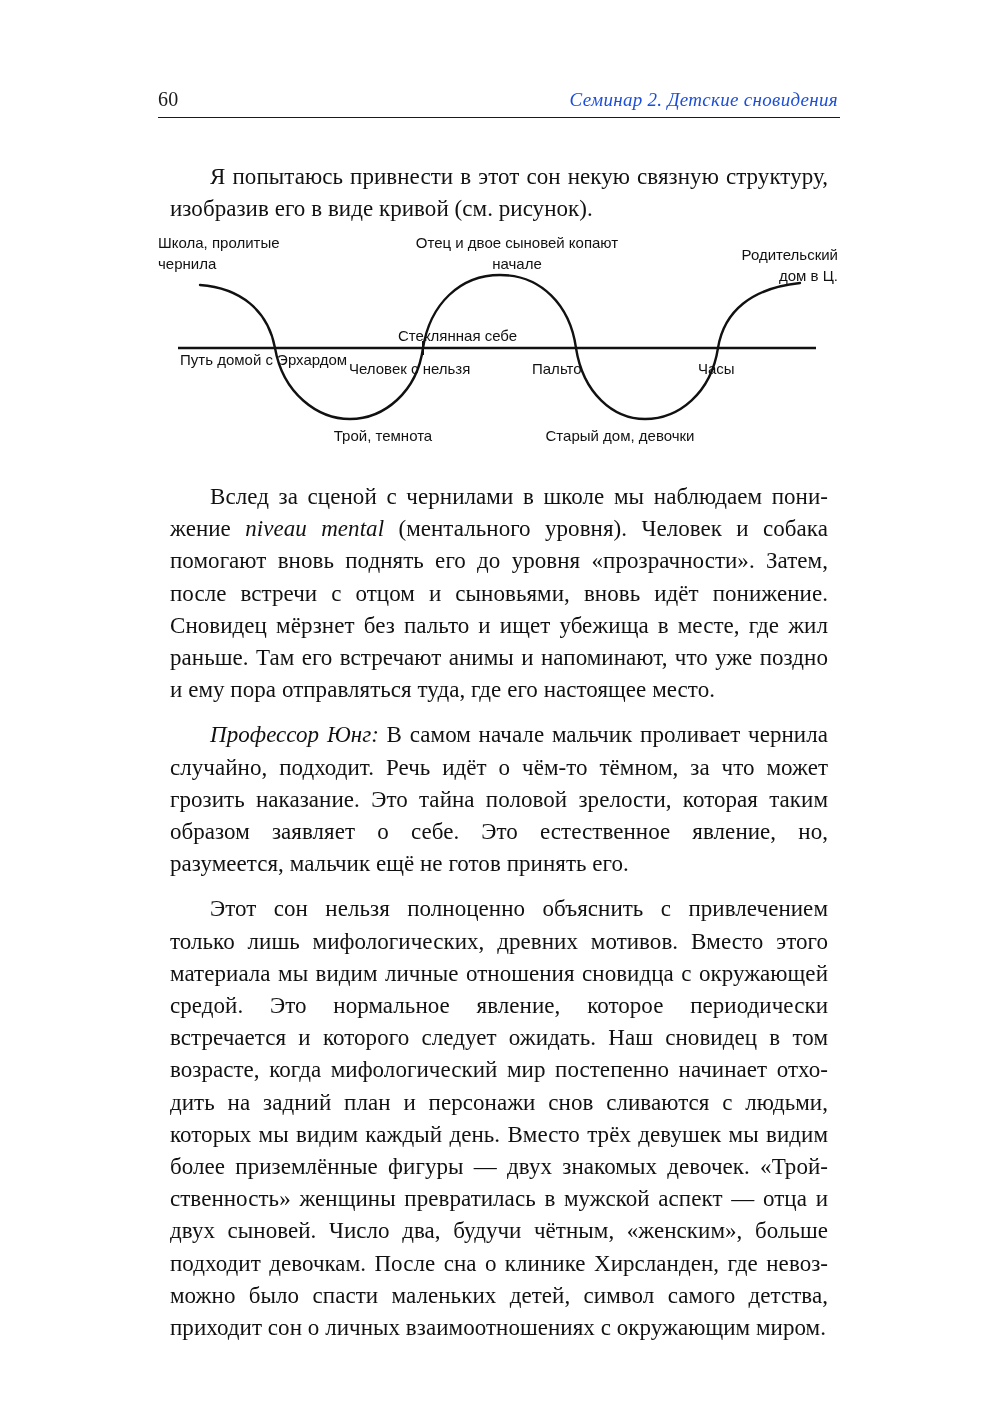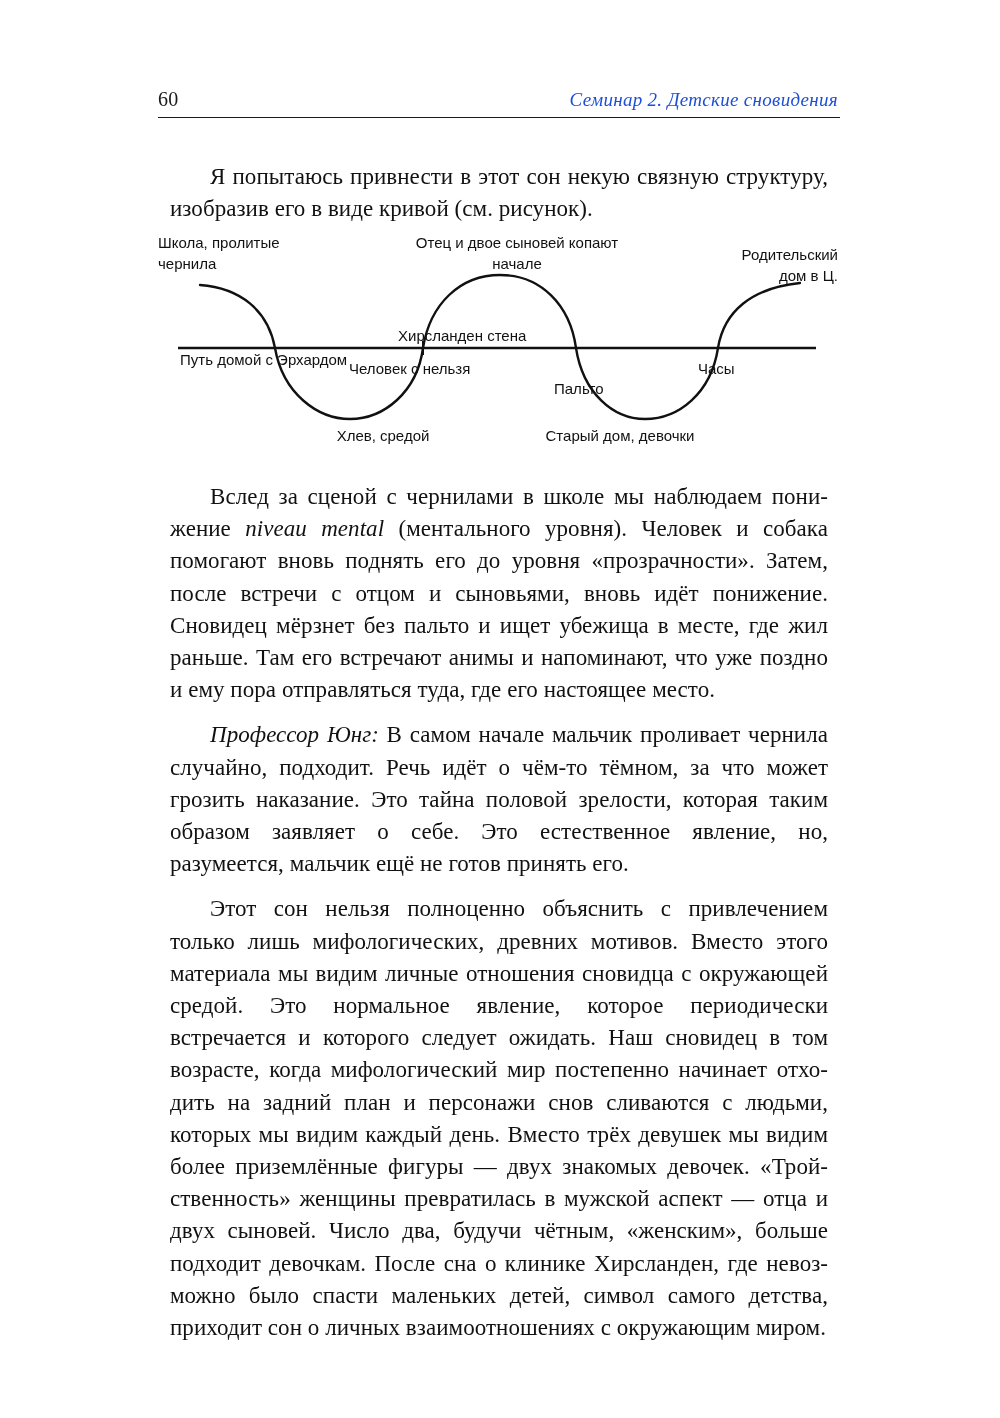--- a/index.html
+++ b/index.html
@@ -138,29 +138,29 @@
 чернила</div>
 
     <div class="fig-label center" style="left:377px; top:14px; width:280px;">Отец и двое сыновей копают
 начале</div>
 
     <div class="fig-label right" style="left:638px; top:14px; width:200px;">Родительский
 дом в Ц.</div>
 
     <div class="fig-label left" style="left:180px; top:107px;margin-top:24px;">Путь домой с Эрхардом</div>
 
-    <div class="fig-label left" style="left:398px; top:107px;">Хирсланден стена</div>
+    <div class="fig-label left" style="left:398px; top:107px;">Стеклянная себе</div>
 
     <div class="fig-label left" style="left:349px; top:140px;">Человек с нельзя</div>
 
-    <div class="fig-label left" style="left:554px; top:140px;margin-top:20px;">Пальто</div>
+    <div class="fig-label left" style="left:532px; top:140px;">Пальто</div>
 
     <div class="fig-label left" style="left:698px; top:140px;">Часы</div>
 
-    <div class="fig-label center" style="left:283px; top:207px; width:200px;">Хлев, средой</div>
+    <div class="fig-label center" style="left:283px; top:207px; width:200px;">Трой, темнота</div>
 
     <div class="fig-label center" style="left:510px; top:207px; width:220px;">Старый дом, девочки</div>
   </div>
 
   <div class="body-col text-bottom">
 
     <p class="para"><span>Вслед за сценой с чернилами в школе мы наблюдаем пони­жение </span><span class="it">niveau mental</span><span> (ментального уровня). Человек и собака помогают вновь поднять его до уровня «прозрачности». Затем, после встречи с отцом и сыновьями, вновь идёт понижение. Сновидец мёрзнет без пальто и ищет убежища в месте, где жил раньше. Там его встречают анимы и напоминают, что уже поздно и ему пора отправляться туда, где его настоящее место.</span></p>
 
     <p class="para"><span class="it">Профессор Юнг:</span><span> В самом начале мальчик проливает чернила случайно, подходит. Речь идёт о чём-то тёмном, за что может грозить наказание. Это тайна половой зрелости, которая таким образом заявляет о себе. Это естественное явление, но, разумеется, мальчик ещё не готов принять его.</span></p>
 

